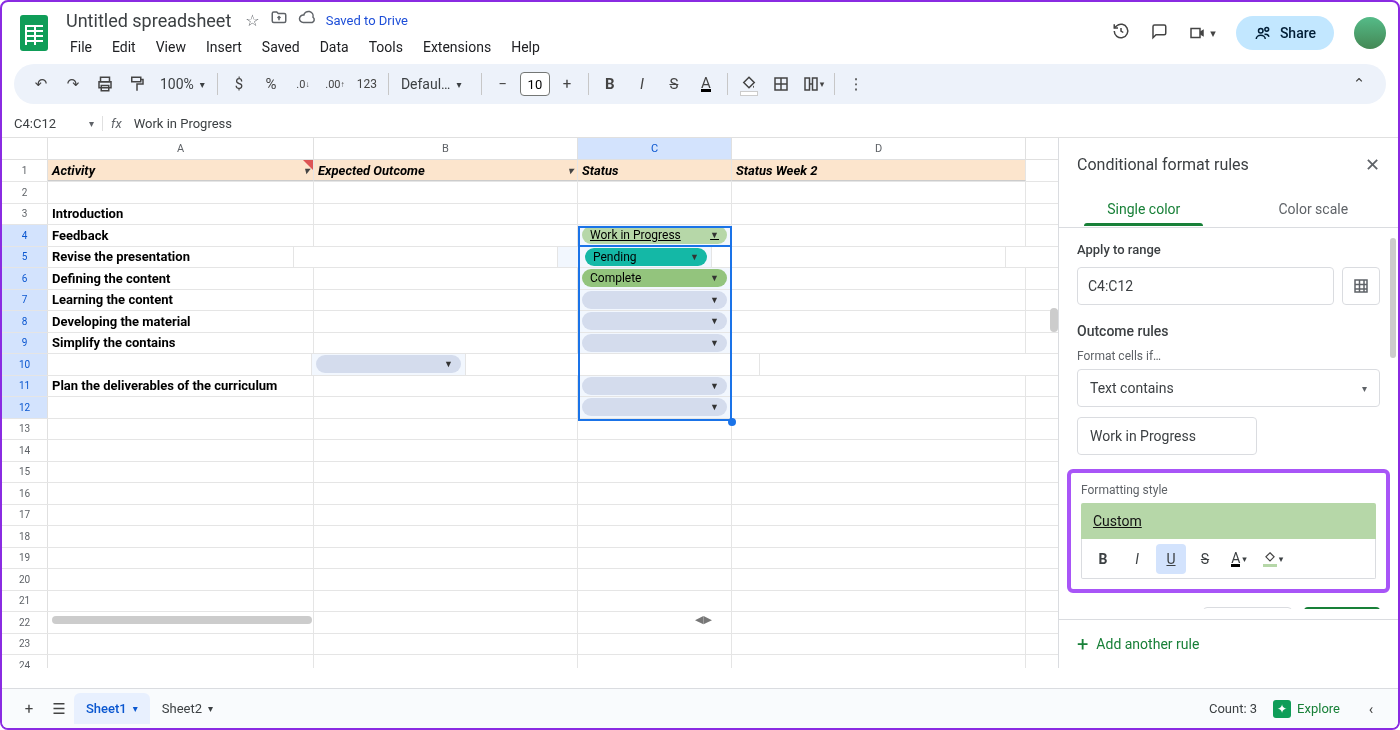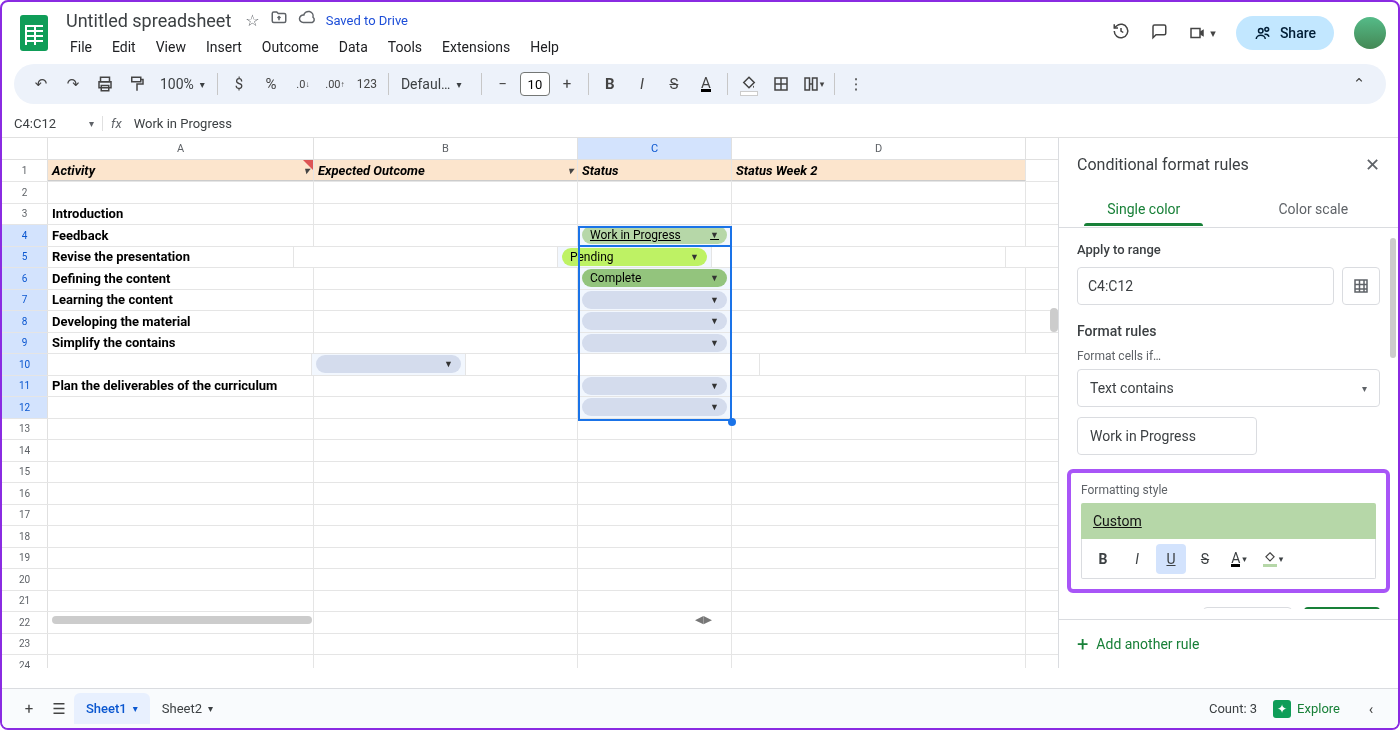--- a/index.html
+++ b/index.html
@@ -53,21 +53,21 @@
 .row { display: flex; height: 21.5px; border-bottom: 1px solid #e5e5e5; align-items: stretch; }
 .row.hdr-row { height: 22px; }
 .row-num { width: 46px; font-size: 10px; color: #5f6368; display: flex; align-items: center; justify-content: center; border-right: 1px solid #e0e0e0; background: #fff;}
 .row-num.sel { background: #d3e3fd; color: #0b57d0; }
 .cell { border-right: 1px solid #e5e5e5; font-size: 13px; padding: 2px 4px; display: flex; align-items: center; }
 .hdr-cell { background: #fce5cd; font-weight: 700; font-style: italic; color: #000; border-bottom: 1px solid #ccc; position: relative;}
 .filter-tri { margin-left: auto; color: #444; font-size: 10px;}
 .cell.bold { font-weight: 700; }
 .status-chip { display: flex; align-items: center; border-radius: 12px; height: 18px; padding: 0 8px; width: 100%; justify-content: space-between; font-size: 12px;}
 .chip-wip { background: #b6d7a8; text-decoration: underline; }
-.chip-pending { background: #bef264; }
+.chip-pending { background: #14b8a6; margin-left: 23px; }
 .chip-complete { background: #93c47d; }
 .chip-empty { background: #d4dced; }
 .chip-caret { font-size: 9px; color: #333; }
 .selection-c { background: rgba(26,115,232,0.06); }
 .sel-outline { position: absolute; border: 2px solid #1a73e8; pointer-events: none; }
 .active-cell-ring { position: absolute; border: 2px solid #1a73e8; background: rgba(255,255,255,0); pointer-events: none; }
 .sel-handle { position: absolute; width: 8px; height: 8px; background: #1a73e8; border-radius: 50%; }
 .grid-vscroll-cue { position: absolute; right: 0; top: 170px; width: 8px; height: 24px; background: #ccc; border-radius: 4px;}
 
 
@@ -136,21 +136,21 @@
             <path d="M7 18a5 5 0 1 1 .7-9.95A6 6 0 0 1 20 11a4 4 0 0 1-1 7H7z"></path>
           </svg>
       </span>
       <span class="saved-txt">Saved to Drive</span>
     </div>
     <div class="menu-bar" id="menu-bar">
         <span class="menu-item">File</span>
         <span class="menu-item">Edit</span>
         <span class="menu-item">View</span>
         <span class="menu-item">Insert</span>
-        <span class="menu-item">Outcome</span>
+        <span class="menu-item">Saved</span>
         <span class="menu-item">Data</span>
         <span class="menu-item">Tools</span>
         <span class="menu-item">Extensions</span>
         <span class="menu-item">Help</span>
       </div>
   </div>
   <div class="title-right">
     <span class="hdr-icon">
       <svg class="ico" viewBox="0 0 24 24" fill="none" stroke="#444" stroke-width="2">
           <path d="M3 12a9 9 0 1 0 3-6.7L3 8"></path>
@@ -529,21 +529,21 @@
       <div class="sp-section-label">Apply to range</div>
       <div class="sp-range-row">
         <div class="sp-range-input">C4:C12</div>
         <div class="sp-range-grid-btn">
             <svg class="ico" viewBox="0 0 24 24" fill="none" stroke="#5f6368" stroke-width="2">
               <rect x="4" y="4" width="16" height="16"></rect>
               <path d="M4 10h16M4 16h16M10 4v16M16 4v16"></path>
             </svg>
           </div>
       </div>
-      <div class="sp-subheader">Format rules</div>
+      <div class="sp-subheader">Outcome rules</div>
       <div class="sp-small-label">Format cells if…</div>
       <div class="sp-select">
         <span>Text contains</span>
           <span style="font-size:10px;color:#5f6368">▾</span>
       </div>
       <div class="sp-text-input">Work in Progress</div>
 
       <div class="highlight-box">
         <div class="sp-small-label">Formatting style</div>
         <div class="style-preview">Custom</div>

